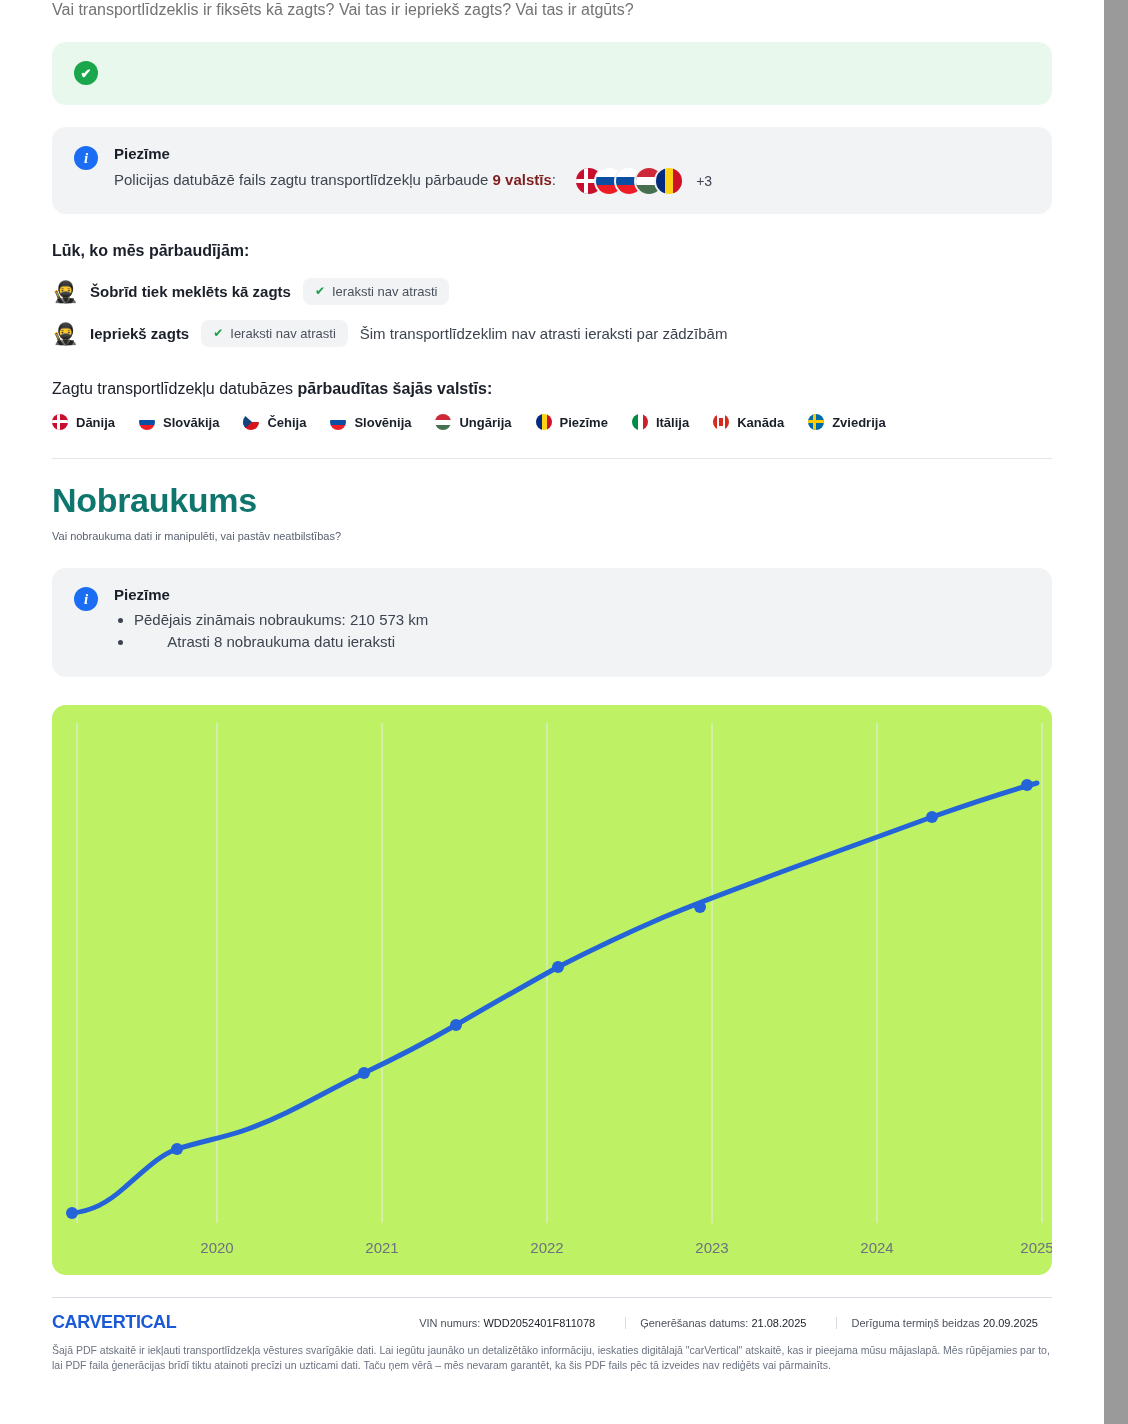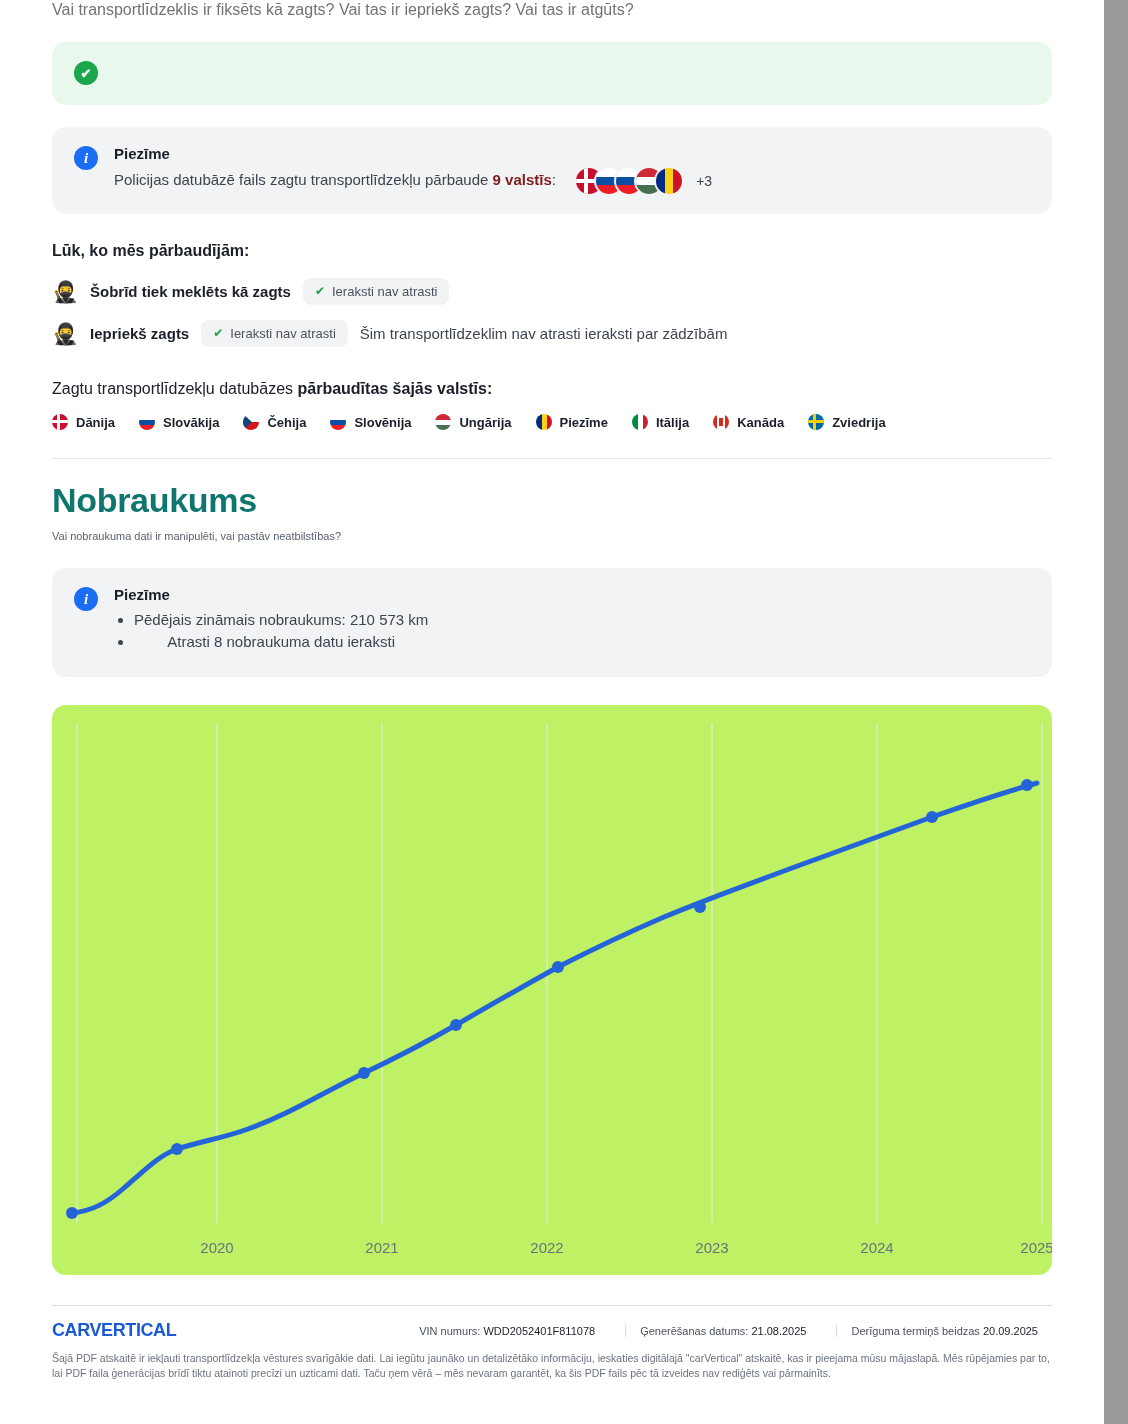--- a/index.html
+++ b/index.html
@@ -151,21 +151,21 @@
   }
   .xlabels span {
     position: absolute;
     transform: translateX(-50%);
     font-size: 15px;
     color: #6b7280;
   }
 
   
   .footer {
-    margin-top: 30px;
+    margin-top: 22px;
     border-top: 1px solid #d8dbe1;
     padding-top: 14px;
     display: flex; align-items: center;
   }
   .logo {
     font-size: 18px; font-weight: bold; letter-spacing: -0.4px;
     color: #1b59d6;
   }
   .logo .bold2 { color: #1b59d6; }
   .meta {

